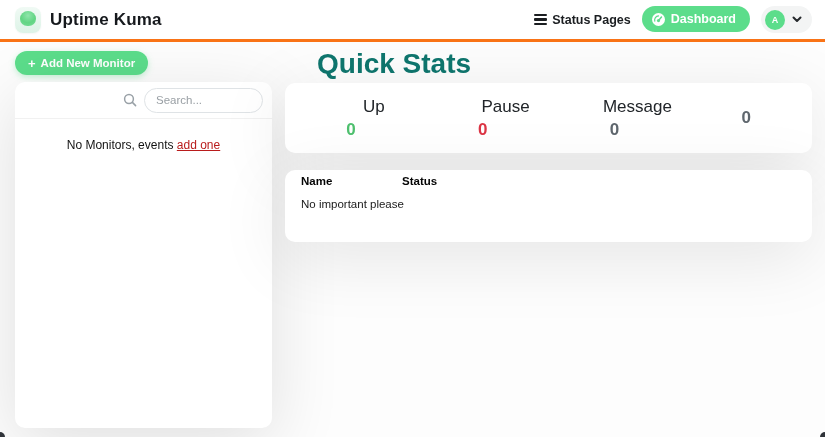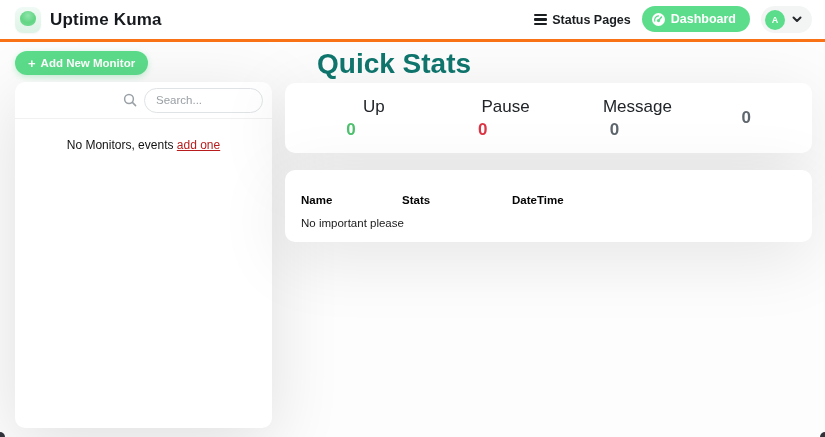--- a/index.html
+++ b/index.html
@@ -102,21 +102,21 @@
     display:flex; align-items:center;
   }
   .stat { flex:1; text-align:center; }
   .stat-label { font-size:17px; font-weight:500; color:#212529; margin-bottom:3px;padding-left:46px; }
   .stat-value { font-size:17px; font-weight:700; }
 
   .events-card {
     position:absolute; left:285px; top:170px; width:527px; height:72px;
     background:#fff; border-radius:10px;
     box-shadow:0 15px 70px rgba(0,0,0,0.10);
-    padding-top:24px;
+    padding-top:5px;
   }
   .events-header {
     display:grid; grid-template-columns:101px 110px 148px 1fr;
     padding-left:16px; font-size:11.5px; font-weight:700; color:#050505;
   }
   .events-empty {
     padding-left:16px; margin-top:11px; font-size:11.5px; color:#1a1a1a;
   }
 
   
@@ -204,21 +204,20 @@
     <div class="stat-value" style="color: rgb(95, 103, 110);">0</div>
   </div>
   <div class="stat">
     <div class="stat-value" style="color: rgb(95, 103, 110);">0</div>
   </div>
 </div>
 
 <div class="events-card">
   <div class="events-header">
     <div>Name</div>
-    <div>Stats</div>
-    <div>DateTime</div>
+    <div>Status</div>
   </div>
   <div class="events-empty">No important please</div>
 </div>
 
 <div class="bottom-shadow"></div>
 <div class="corner corner-bl"></div>
 <div class="corner corner-br"></div>
 
 </body></html>

